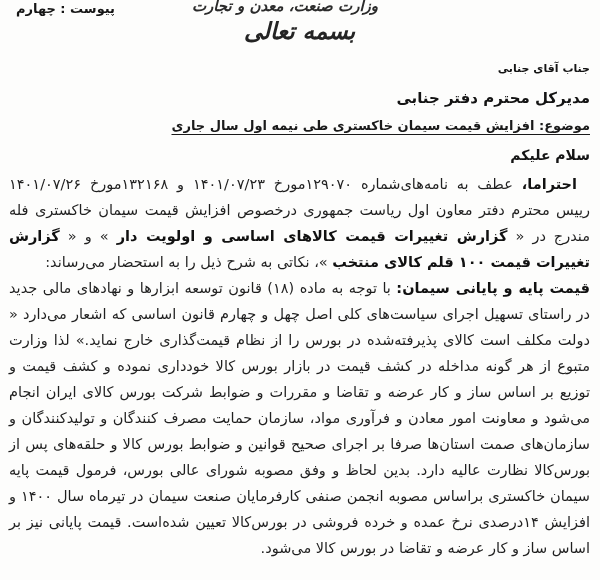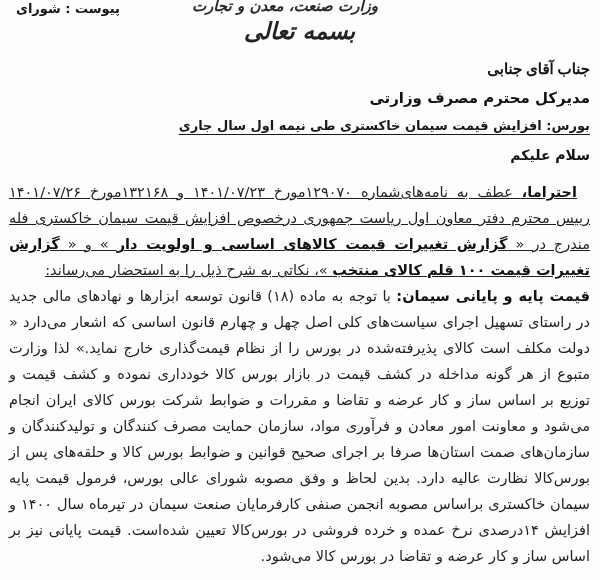--- a/index.html
+++ b/index.html
@@ -51,25 +51,24 @@
     text-align: center;
     font-size: 23px;
     font-style: italic;
     font-weight: 600;
     color: #242424;
     letter-spacing: -0.5px;
   }
   
   .recipient-name {
     margin-top: 15px;
-    font-size: 15px;
+    font-size: 11px;
     font-weight: bold;
     color: #141414;
     line-height: 20px;
-    font-family: Liberation Serif, serif;
   }
   .recipient-title {
     margin-top: 9px;
     font-size: 15px;
     font-weight: bold;
     color: #141414;
     line-height: 20px;
   }
   .subject {
     margin-top: 8px;
@@ -90,45 +89,44 @@
   
   .body-para {
     margin: 0;
     font-size: 14.5px;
     line-height: 26px;
     text-align: justify;
     text-justify: inter-word;
     color: #1f1f1f;
   }
   .para-refs {
-    margin-top: 14px;
+    margin-top: 6px;
     text-indent: 13px;
-    text-decoration: underline;
   }
   .b {
     font-weight: bold;
     color: #111111;
   }
 </style>
 </head>
 <body>
 
 <div class="page">
 
   <div class="ministry">وزارت صنعت، معدن و تجارت</div>
 
-  <div class="attachment">پیوست : شورای</div>
+  <div class="attachment">پیوست : چهارم</div>
 
   <div class="besmellah">بسمه تعالی</div>
 
   <div class="recipient-name">جناب آقای جنابی</div>
 
-  <div class="recipient-title">مدیرکل محترم مصرف وزارتی</div>
+  <div class="recipient-title">مدیرکل محترم دفتر جنابی</div>
 
-  <div class="subject">بورس: افزایش قیمت سیمان خاکستری طی نیمه اول سال جاری</div>
+  <div class="subject">موضوع: افزایش قیمت سیمان خاکستری طی نیمه اول سال جاری</div>
 
   <div class="salutation">سلام علیکم</div>
 
   <p class="body-para para-refs">
     <span class="b">احتراما،</span><span> عطف به نامه‌های‌شماره ۱۲۹۰۷۰مورخ ۱۴۰۱/۰۷/۲۳ و ۱۳۲۱۶۸مورخ ۱۴۰۱/۰۷/۲۶ رییس محترم دفتر معاون اول ریاست جمهوری درخصوص افزایش قیمت سیمان خاکستری فله مندرج در « </span><span class="b">گزارش تغییرات قیمت کالاهای اساسی و اولویت دار</span><span> » و « </span><span class="b">گزارش تغییرات قیمت ۱۰۰ قلم کالای منتخب</span><span> »، نکاتی به شرح ذیل را به استحضار می‌رساند:</span>
   </p>
 
   <p class="body-para para-pricing">
     <span class="b">قیمت پایه و پایانی سیمان:</span><span> با توجه به ماده (۱۸) قانون توسعه ابزارها و نهادهای مالی جدید در راستای تسهیل اجرای سیاست‌های کلی اصل چهل و چهارم قانون اساسی که اشعار می‌دارد « دولت مکلف است کالای پذیرفته‌شده در بورس را از نظام قیمت‌گذاری خارج نماید.» لذا وزارت متبوع از هر گونه مداخله در کشف قیمت در بازار بورس کالا خودداری نموده و کشف قیمت و توزیع بر اساس ساز و کار عرضه و تقاضا و مقررات و ضوابط شرکت بورس کالای ایران انجام می‌شود و معاونت امور معادن و فرآوری مواد، سازمان حمایت مصرف کنندگان و تولیدکنندگان و سازمان‌های صمت استان‌ها صرفا بر اجرای صحیح قوانین و ضوابط بورس کالا و حلقه‌های پس از بورس‌کالا نظارت عالیه دارد. بدین لحاظ و وفق مصوبه شورای عالی بورس، فرمول قیمت پایه سیمان خاکستری براساس مصوبه انجمن صنفی کارفرمایان صنعت سیمان در تیرماه سال ۱۴۰۰ و افزایش ۱۴درصدی نرخ عمده و خرده فروشی در بورس‌کالا تعیین شده‌است. قیمت پایانی نیز بر اساس ساز و کار عرضه و تقاضا در بورس کالا می‌شود.</span>
   </p>

